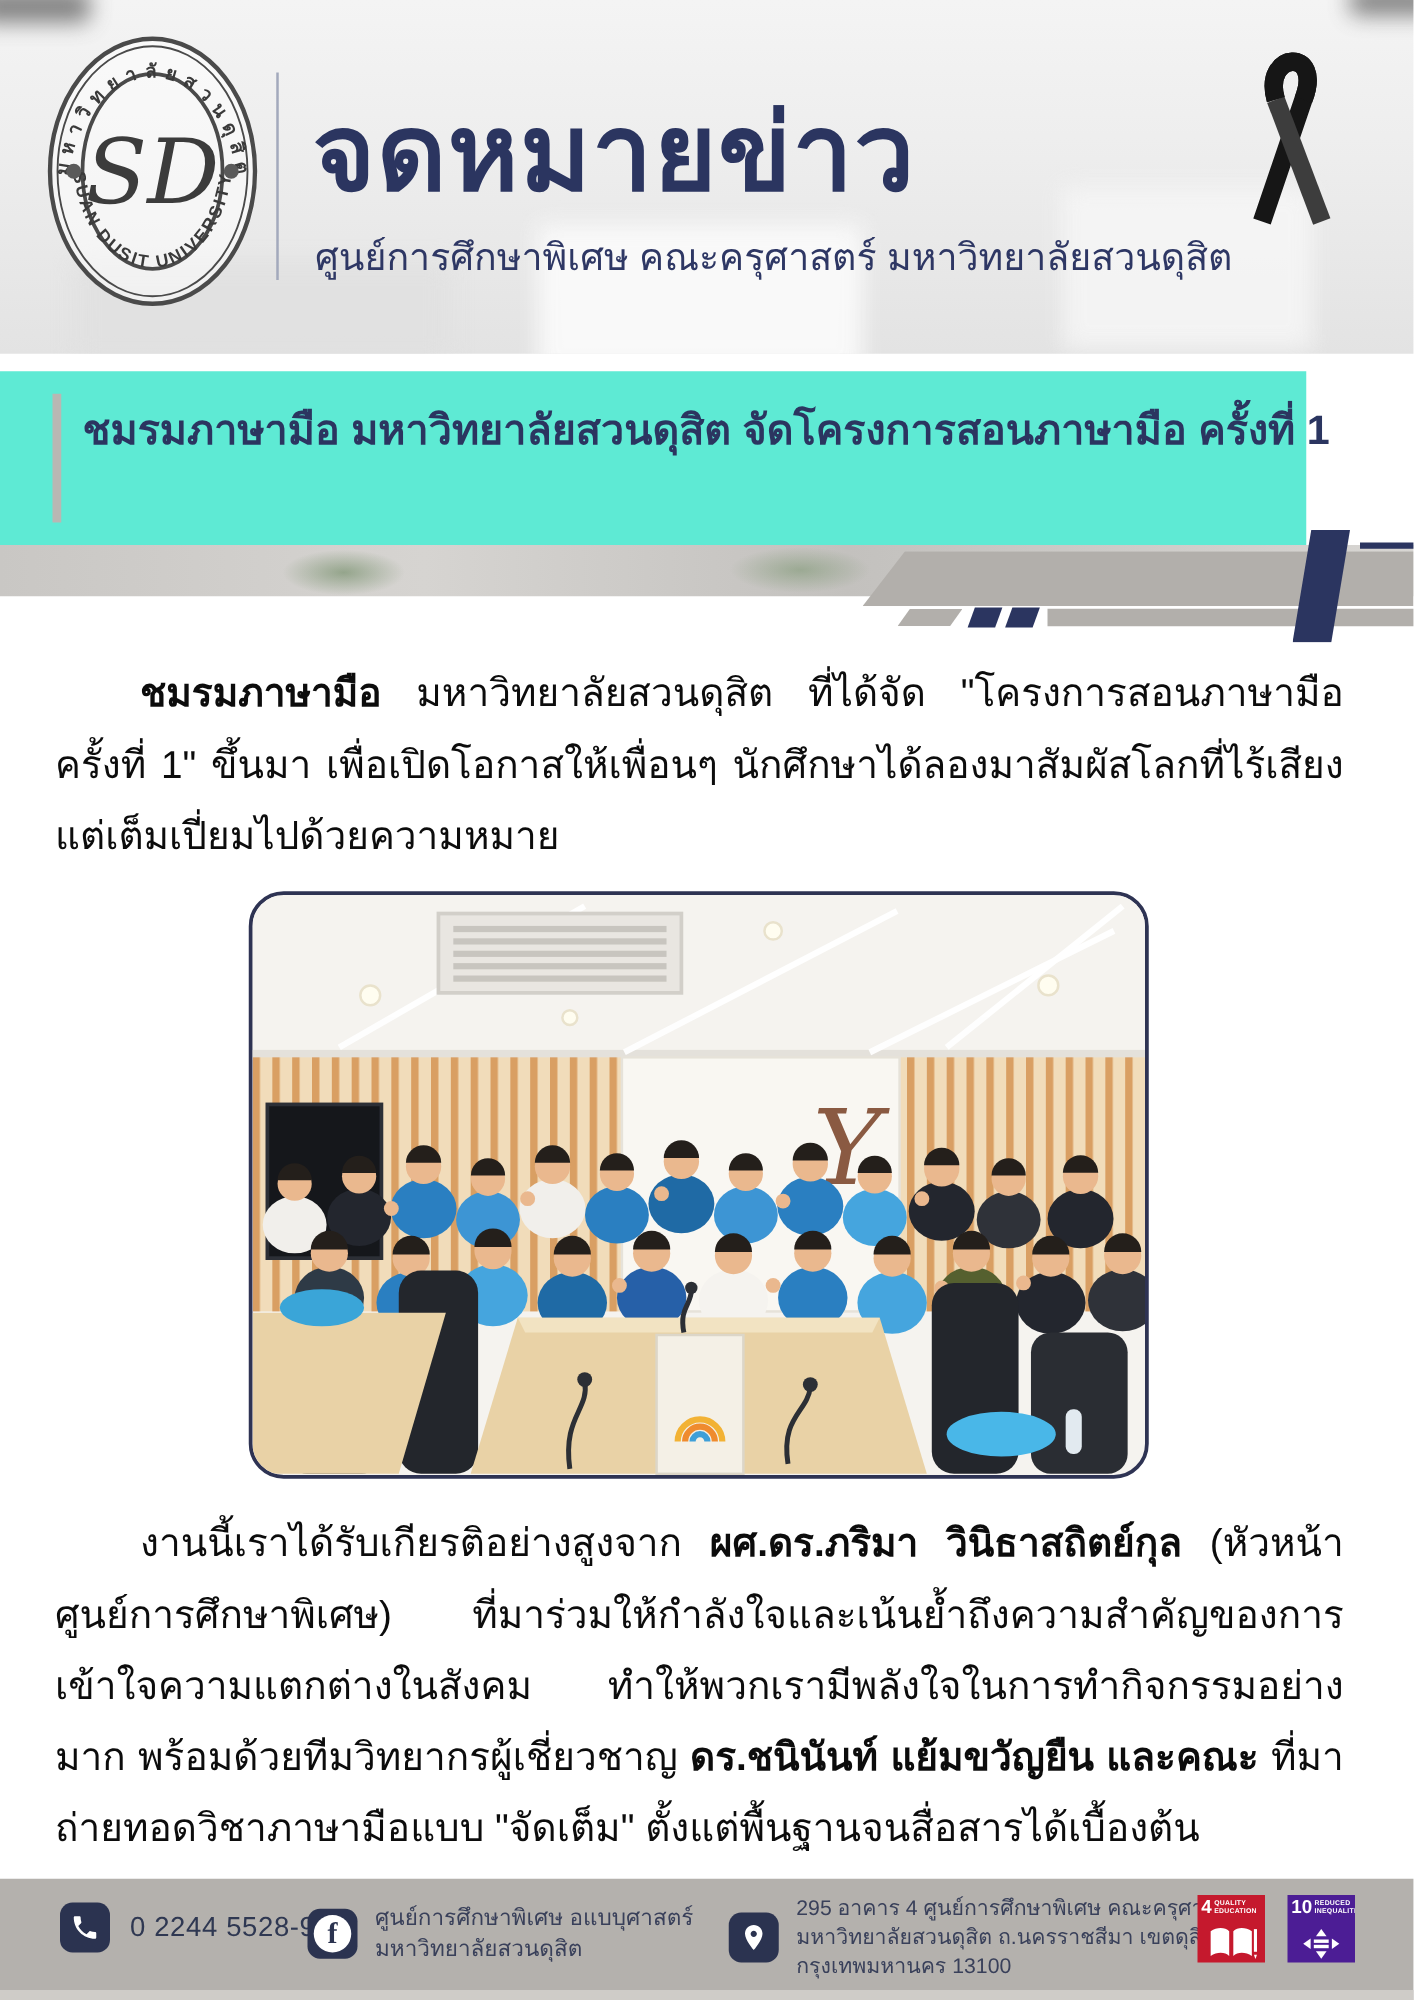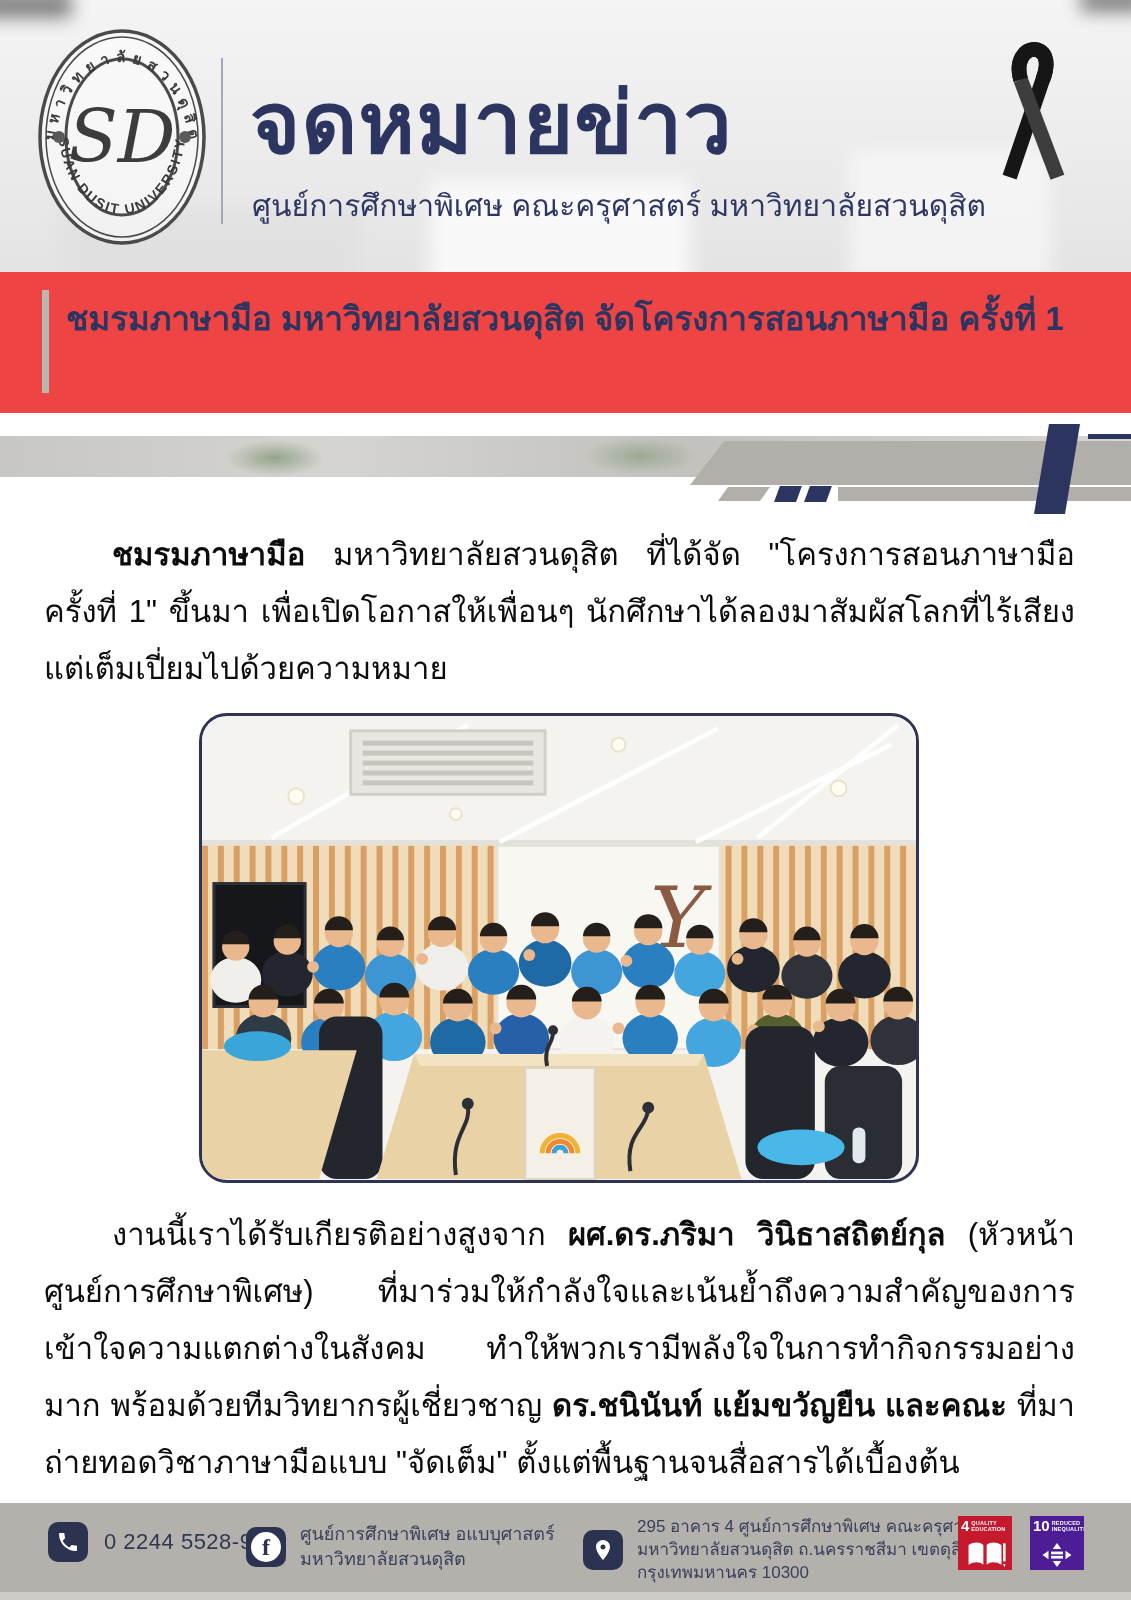--- a/index.html
+++ b/index.html
@@ -17,21 +17,21 @@
   .hb4 { left:850px; top:150px; width:200px; height:130px; background:#f7f7f7; opacity:.8;}
   .hb5 { left:60px; top:210px; width:300px; height:80px; background:#e0e0e0; opacity:.8;}
   .logo-wrap { position:absolute; left:36px; top:26px; width:172px; height:222px; }
   .divider { position:absolute; left:221px; top:58px; width:2px; height:166px; background:#a3a9bc; }
   .hdr-title { position:absolute; left:250px; top:68px; width:800px; font-weight:bold;
     font-size:86px; line-height:110px; color:#2b3560; letter-spacing:1px; }
   .hdr-sub { position:absolute; left:252px; top:182px; width:800px; font-size:30px; color:#2e3764; }
   .ribbon-wrap { position:absolute; left:982px; top:32px; width:92px; height:158px; }
 
   
-  .title-band { position:absolute; left:0; top:272px; width:1131px; height:141px; background:#ef4444; }
+  .title-band { position:absolute; left:0; top:297px; width:1045px; height:141px; background:#5eead4; }
   .band-bar { position:absolute; left:42px; top:18px; width:7px; height:103px; background:#b9b7b3; }
   .headline { position:absolute; left:66px; top:20px; width:1040px; font-size:33px; font-weight:bold; color:#2b3560; }
   .dateline { position:absolute; left:66px; top:74px; width:1000px; font-size:22px; color:#2e3764; }
 
   
   .decor { position:absolute; left:0; top:424px; width:1131px; height:96px; }
   .decor-strip { position:absolute; left:0; top:12px; width:1131px; height:41px;
     background:
       radial-gradient(70px 26px at 275px 22px, rgba(96,128,84,.55), rgba(96,128,84,0) 70%),
       radial-gradient(80px 26px at 640px 20px, rgba(104,138,92,.45), rgba(104,138,92,0) 70%),
@@ -297,21 +297,21 @@
 
     <div class="f-item f-loc">
       <div class="f-icon">
         <svg viewBox="0 0 24 24">
             <path fill="#ffffff" d="M12 2C8.13 2 5 5.13 5 9c0 5.25 7 13 7 13s7-7.75 7-13c0-3.87-3.13-7-7-7zm0 9.5c-1.38 0-2.5-1.12-2.5-2.5s1.12-2.5 2.5-2.5 2.5 1.12 2.5 2.5-1.12 2.5-2.5 2.5z"></path>
           </svg>
       </div>
       <div class="f-text3">
         <div>295 อาคาร 4 ศูนย์การศึกษาพิเศษ คณะครุศาสตร์</div>
         <div>มหาวิทยาลัยสวนดุสิต ถ.นครราชสีมา เขตดุสิต</div>
-        <div>กรุงเทพมหานคร 10300</div>
+        <div>กรุงเทพมหานคร 13100</div>
       </div>
     </div>
 
     <div class="sdg sdg-4" style="background:#C5192D">
       <div class="sdg-head">
         <span class="sdg-num">4</span>
         <span class="sdg-label">Quality Education</span>
       </div>
       <div class="sdg-icon">
         <svg viewBox="0 0 52 34" width="44" height="28">

